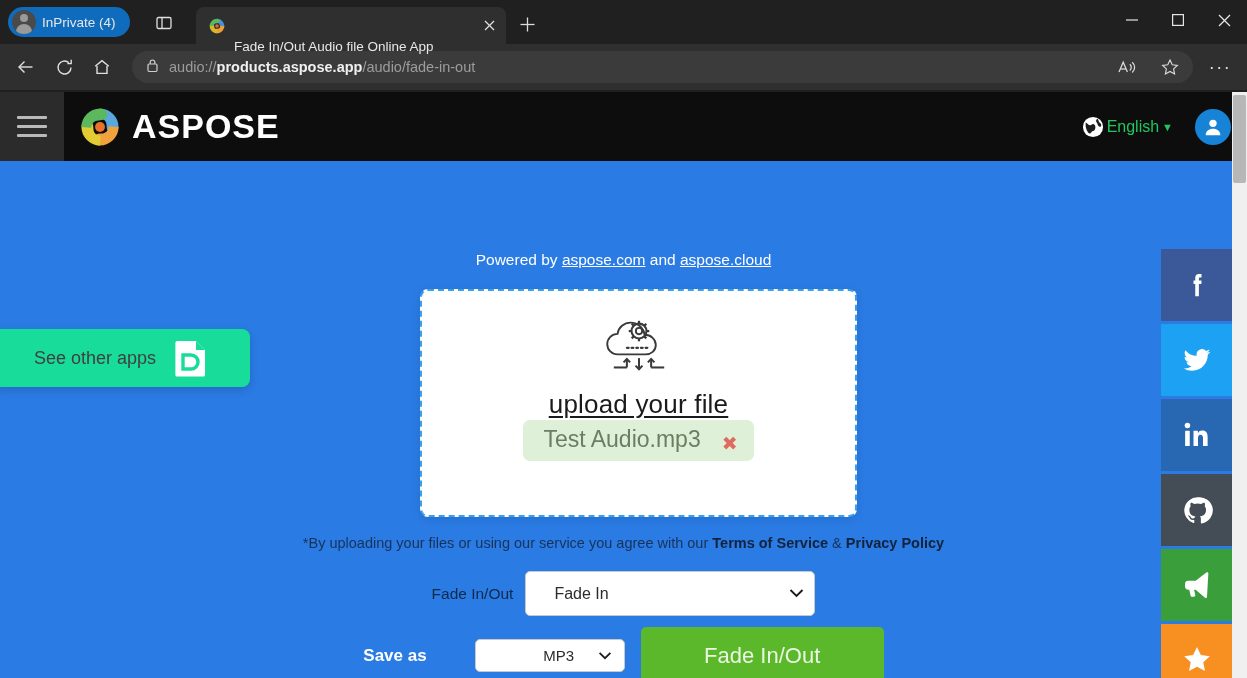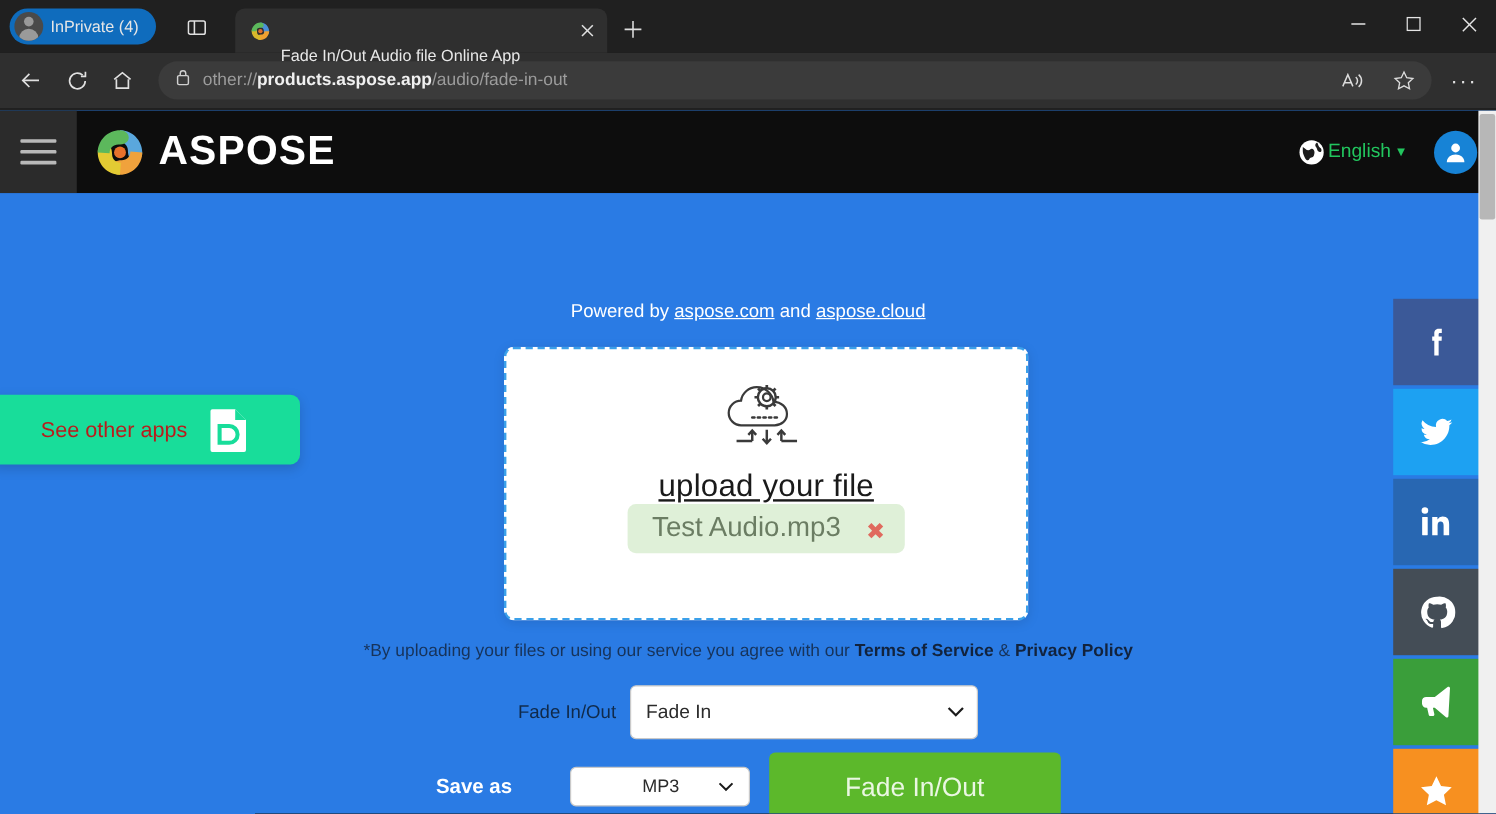--- a/index.html
+++ b/index.html
@@ -180,21 +180,21 @@
   
   .row-fade {
     position: absolute; left: 0; right: 0; top: 410px;
     display: flex; align-items: center; justify-content: center; gap: 12px;
   }
   .lbl-fade { color: #102a4a; font-size: 15.5px; }
   .sel {
     background: #fff; border: 1px solid #c9c9c9; border-radius: 5px;
     font-size: 16px; color: #2b2b2b; font-family: "Liberation Sans", sans-serif;
     display: flex; align-items: center; justify-content: space-between;
-    padding: 0 10px 0 12px;
+    padding: 0 10px 0 28px;
   }
   .sel-fade { width: 290px; height: 45px; }
   .sel-chev { color: #1b1b1b; font-size: 13px; }
 
   .row-save {
     position: absolute; left: 0; right: 0; top: 466px;
     display: flex; align-items: center; justify-content: center; gap: 16px;
   }
   .lbl-save { color: #ffffff; font-size: 17px; font-weight: 700; margin-right: 32px; }
   .sel-format { width: 150px; height: 33px; justify-content: center; position: relative; font-size: 15px; }
@@ -205,21 +205,21 @@
     display: flex; align-items: center; justify-content: center;
   }
 
   
   .other-apps {
     position: absolute; left: -8px; top: 168px;
     width: 258px; height: 58px; background: #18dd9a; border-radius: 8px;
     display: flex; align-items: center; gap: 18px; padding-left: 42px;
     box-shadow: 0 3px 10px rgba(0,0,0,.15);
   }
-  .other-apps-label { color: #b91c1c; font-size: 18px; }
+  .other-apps-label { color: #404040; font-size: 18px; }
 
   
   .social-rail {
     position: absolute; right: 14px; top: 88px;
     width: 72px; display: flex; flex-direction: column; gap: 3px;
   }
   .social-btn {
     width: 72px; height: 72px; display: flex; align-items: center; justify-content: center;
   }
   .s-fb { background: #3b5998; }
@@ -322,21 +322,21 @@
       </svg>
     </div>
 
     <div class="omnibox">
       <span class="lock-icon">
         <svg width="13" height="15" viewBox="0 0 13 15" fill="none" stroke="#d0d0d0" stroke-width="1.2">
           <rect x="2" y="6" width="9" height="7.5" rx="1.2"></rect>
             <path d="M4.2 6V4.3a2.3 2.3 0 0 1 4.6 0V6"></path>
         </svg>
       </span>
-      <span class="url-text"><span>other://</span><b>products.aspose.app</b><span>/audio/fade-in-out</span></span>
+      <span class="url-text"><span>audio://</span><b>products.aspose.app</b><span>/audio/fade-in-out</span></span>
       <span class="omni-btn">
         <svg width="19" height="17" viewBox="0 0 19 17" fill="none" stroke="#dcdcdc" stroke-width="1.25">
           <path d="M2 13 6.2 3.2 10.4 13"></path>
             <line x1="3.6" y1="10" x2="8.9" y2="10"></line>
           <path d="M12.8 5.2a4 4 0 0 1 0 6.2"></path>
             <path d="M15.2 3.2a6.6 6.6 0 0 1 0 10.2"></path>
         </svg>
       </span>
       <span class="omni-btn">
         <svg width="18" height="18" viewBox="0 0 20 20" fill="none" stroke="#dcdcdc" stroke-width="1.25">

